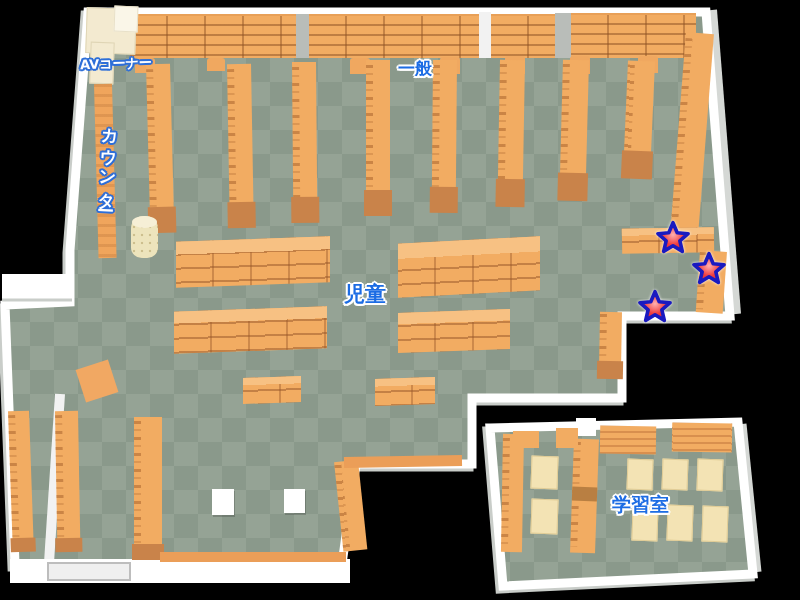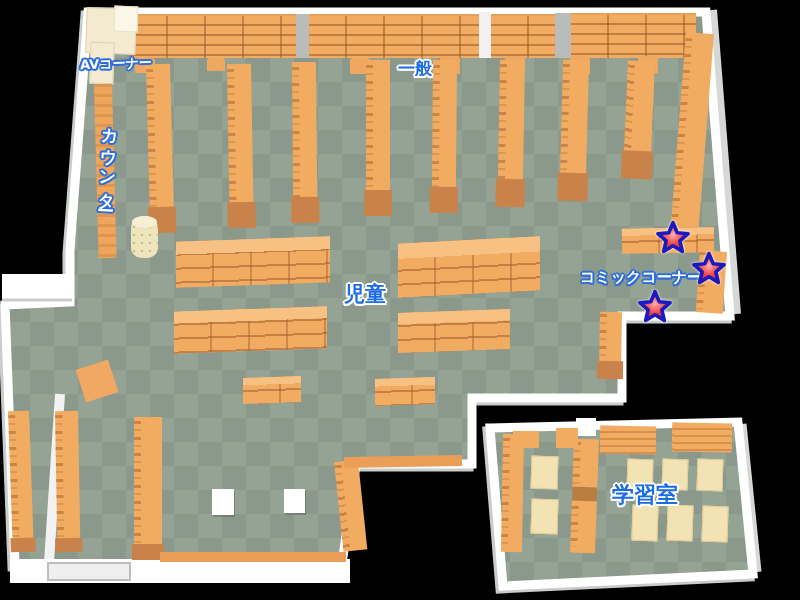--- a/index.html
+++ b/index.html
@@ -189,16 +189,15 @@
     <path d="M20 3 L24.7 14.2 L36.8 15.2 L27.6 23.1 L30.4 34.9 L20 28.6 L9.6 34.9 L12.4 23.1 L3.2 15.2 L15.3 14.2 Z" fill="url(#starGrad)" stroke="#1A1AC0" stroke-width="4" stroke-linejoin="round"></path>
   </svg>
   <svg class="star" style="left:637px;top:289px" width="36" height="36" viewBox="0 0 40 40">
     <path d="M20 3 L24.7 14.2 L36.8 15.2 L27.6 23.1 L30.4 34.9 L20 28.6 L9.6 34.9 L12.4 23.1 L3.2 15.2 L15.3 14.2 Z" fill="url(#starGrad)" stroke="#1A1AC0" stroke-width="4" stroke-linejoin="round"></path>
   </svg>
 
   <div class="lbl white" style="left:80px;top:57px;font-size:13px;transform:rotate(-2deg)">AVコーナー</div>
   <div class="lbl white vert" style="left:99px;top:116px;font-size:17px;transform:rotate(3deg)">カウンター</div>
   <div class="lbl blue" style="left:398px;top:60px;font-size:17px">一般</div>
   <div class="lbl blue" style="left:344px;top:283px;font-size:21px">児童</div>
-  <div class="lbl white" style="left:580px;top:270px;font-size:15px">コミックコーナー</div>
-  <div class="lbl blue" style="left:612px;top:483px;font-size:22px">学習室</div>
+  <div class="lbl blue" style="left:612px;top:495px;font-size:19px">学習室</div>
 
 </div>
 
 </body></html>

